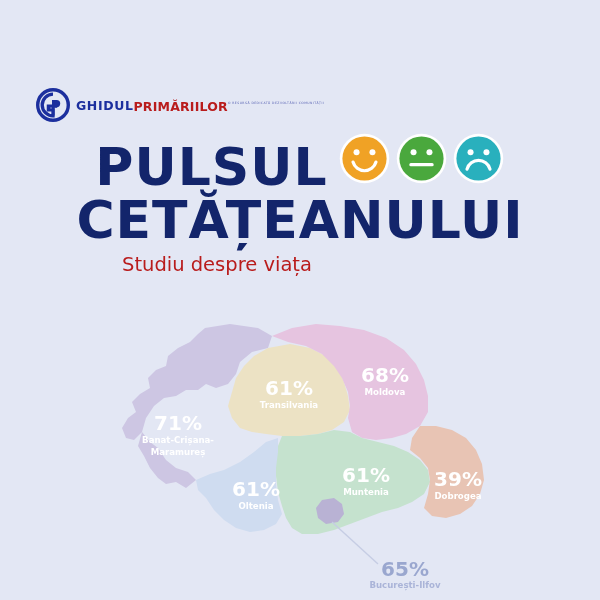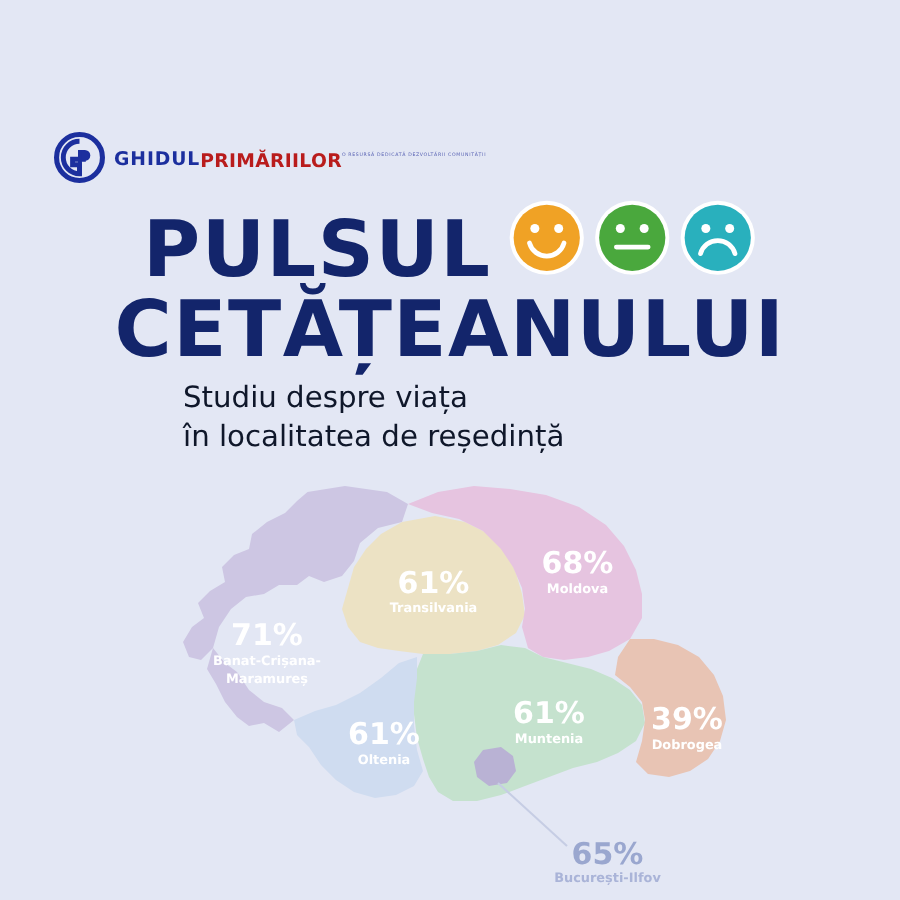--- a/index.html
+++ b/index.html
@@ -53,21 +53,21 @@
 
   
   #faces{display:flex;gap:4px;align-items:center;margin-bottom:8px;}
   .face{width:53px;height:53px;display:block;}
 
   
   #subtitle{
     position:absolute;left:122px;top:252px;
     font-family:"DejaVu Sans", sans-serif;
     font-size:19.5px;
-    color:#0f172a;
+    color:#b91c1c;
     line-height:1.32;
     font-weight:400;
   }
   #subtitle div{white-space:nowrap;}
 
   
   #map-wrap{position:absolute;left:0;top:322px;width:600px;height:278px;}
   #map{display:block;width:600px;height:278px;}
 
   .pct{
@@ -137,21 +137,20 @@
             <path d="M17 42 a13.5 13.5 0 0 1 26 0" fill="none" stroke="#fff" stroke-width="3.6" stroke-linecap="round"></path>
           </svg>
         </span>
       </span>
     </div>
     <div id="title-line2" class="title-line">CETĂȚEANULUI</div>
   </div>
 
   <div id="subtitle">
     <div>Studiu despre viața</div>
-    <div>în localitatea de reședință</div>
   </div>
 
   <div id="map-wrap">
     <svg id="map" viewBox="0 0 600 278" aria-hidden="false">
 
       <path d="M205 6 L230 2 L258 6 L272 14 L268 26 L252 30 L240 40 L236 52
            L228 62 L216 66 L206 62 L198 68 L186 68 L176 74 L164 76
            L154 84 L146 96 L142 110 L134 118 L126 116 L122 106 L128 96
            L136 90 L132 80 L140 72 L150 66 L148 56 L156 48 L166 44
            L168 34 L178 26 L190 20 L198 12 Z

